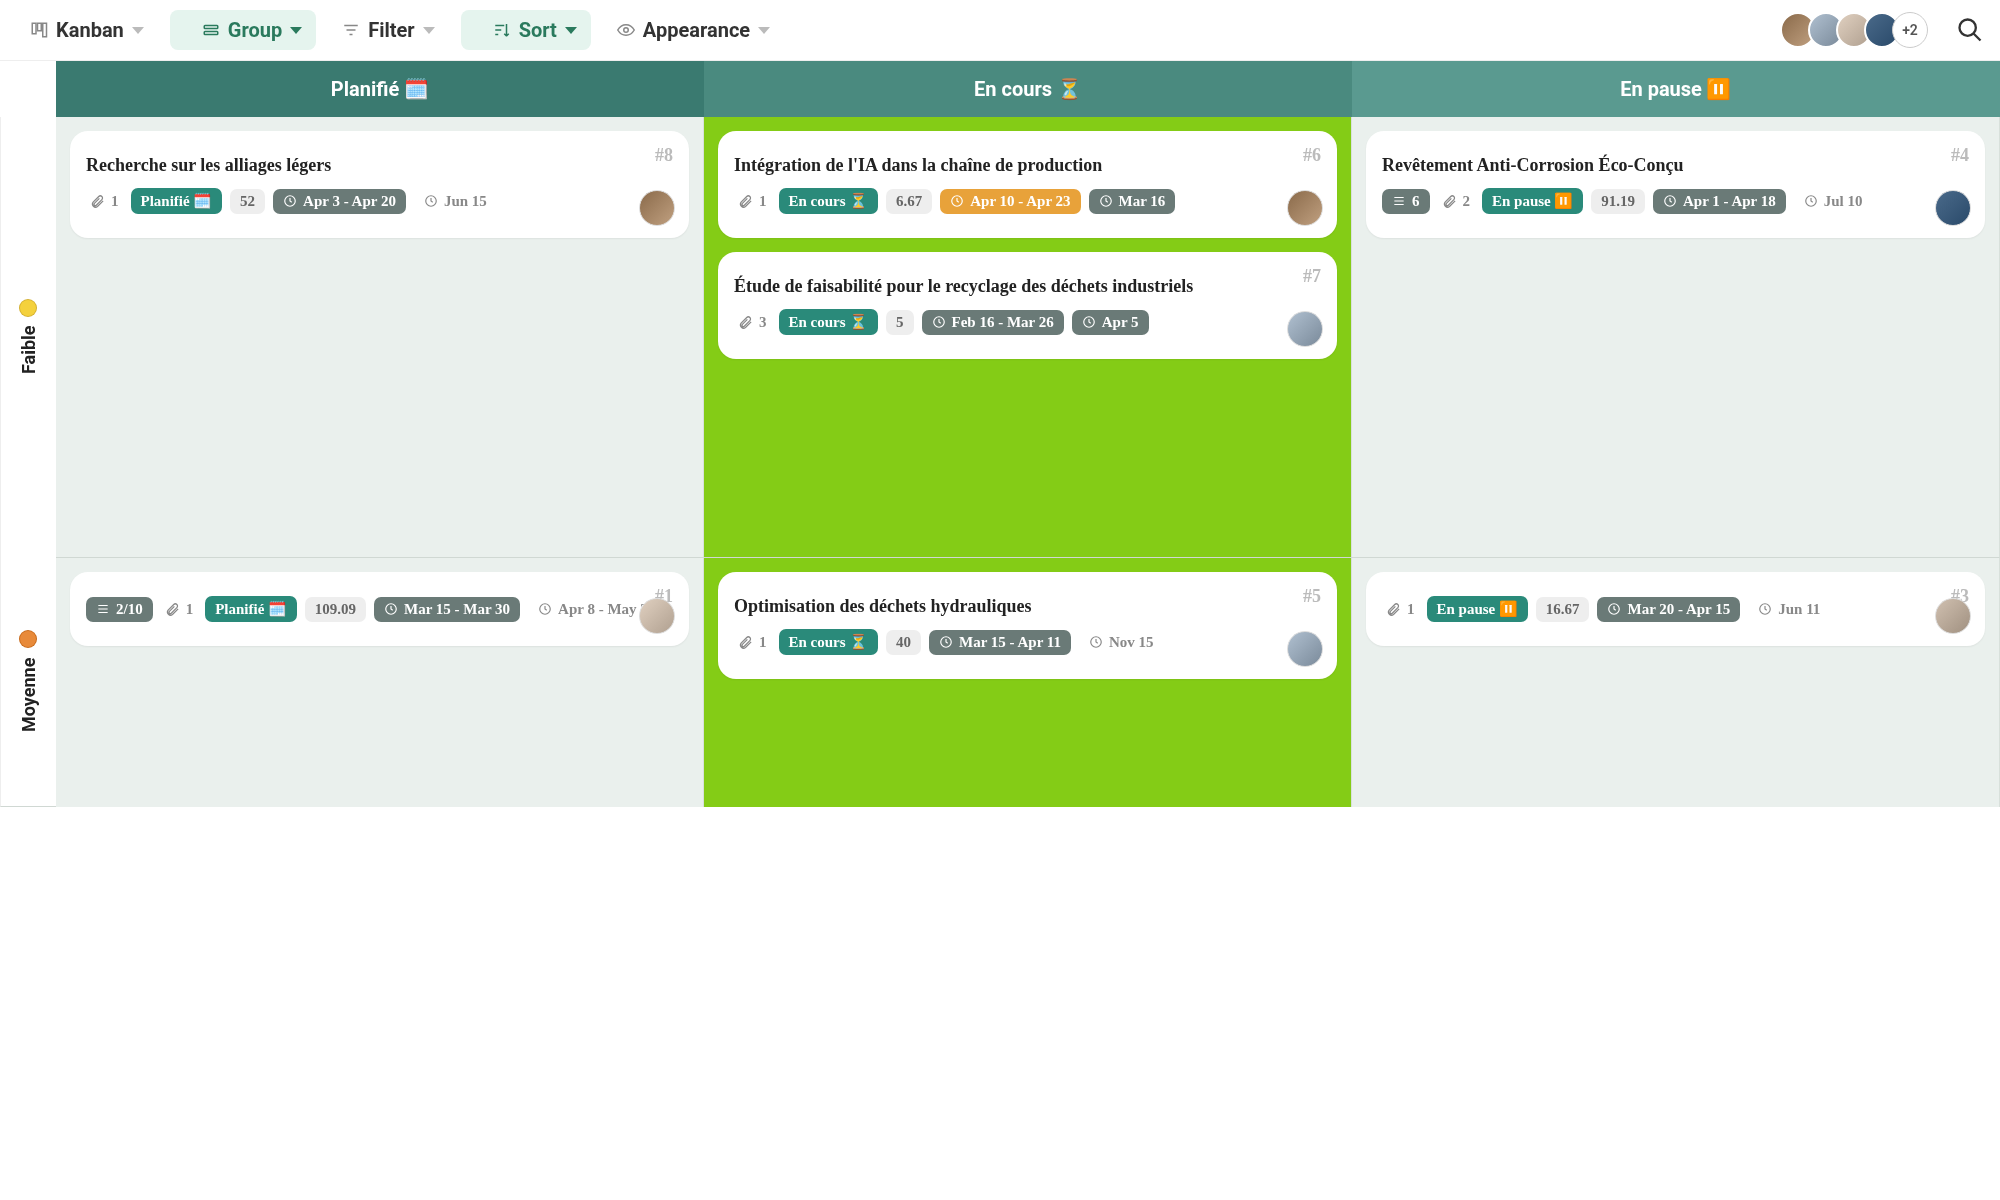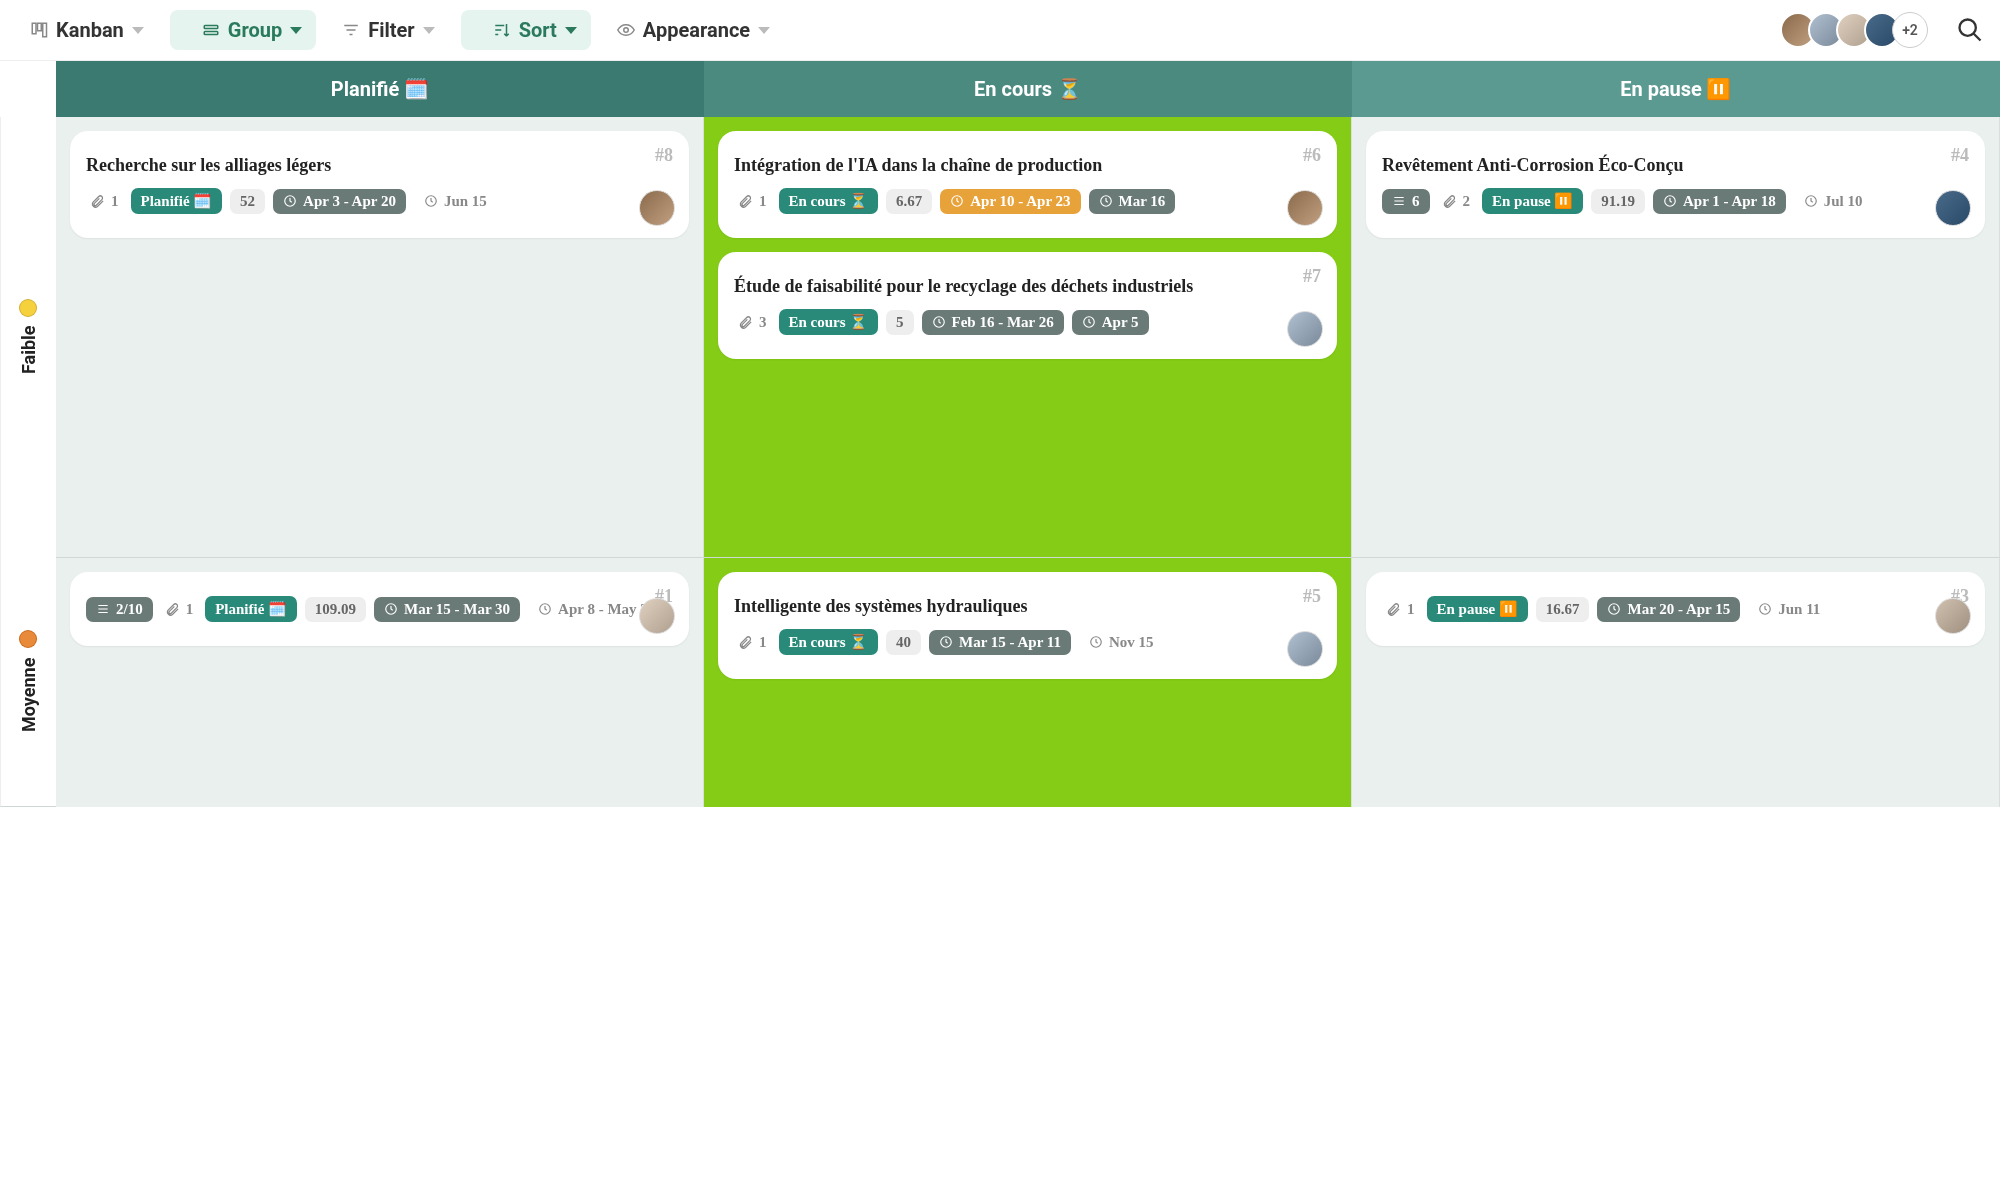--- a/index.html
+++ b/index.html
@@ -289,21 +289,21 @@
             </svg>
             <span>Apr 8 - May 30</span>
           </span>
       </div>
       <div class="card-avatar av-c"></div>
     </div>
   </div>
 
   <div class="cell alt row-sep">
     <div class="card">
-      <div class="card-title">Intelligente des systèmes hydrauliques</div>
+      <div class="card-title">Optimisation des déchets hydrauliques</div>
       <div class="card-id">#5</div>
       <div class="tags">
         <span class="tag attach">
             <svg viewBox="0 0 24 24" fill="none" stroke="#888" stroke-width="2">
               <path d="M21 11l-9 9a5 5 0 01-7-7l9-9a3.5 3.5 0 015 5l-9 9a2 2 0 01-3-3l8-8"></path>
             </svg>
             <span>1</span>
           </span>
         <span class="tag teal">En cours ⏳</span>
         <span class="tag grey">40</span>

